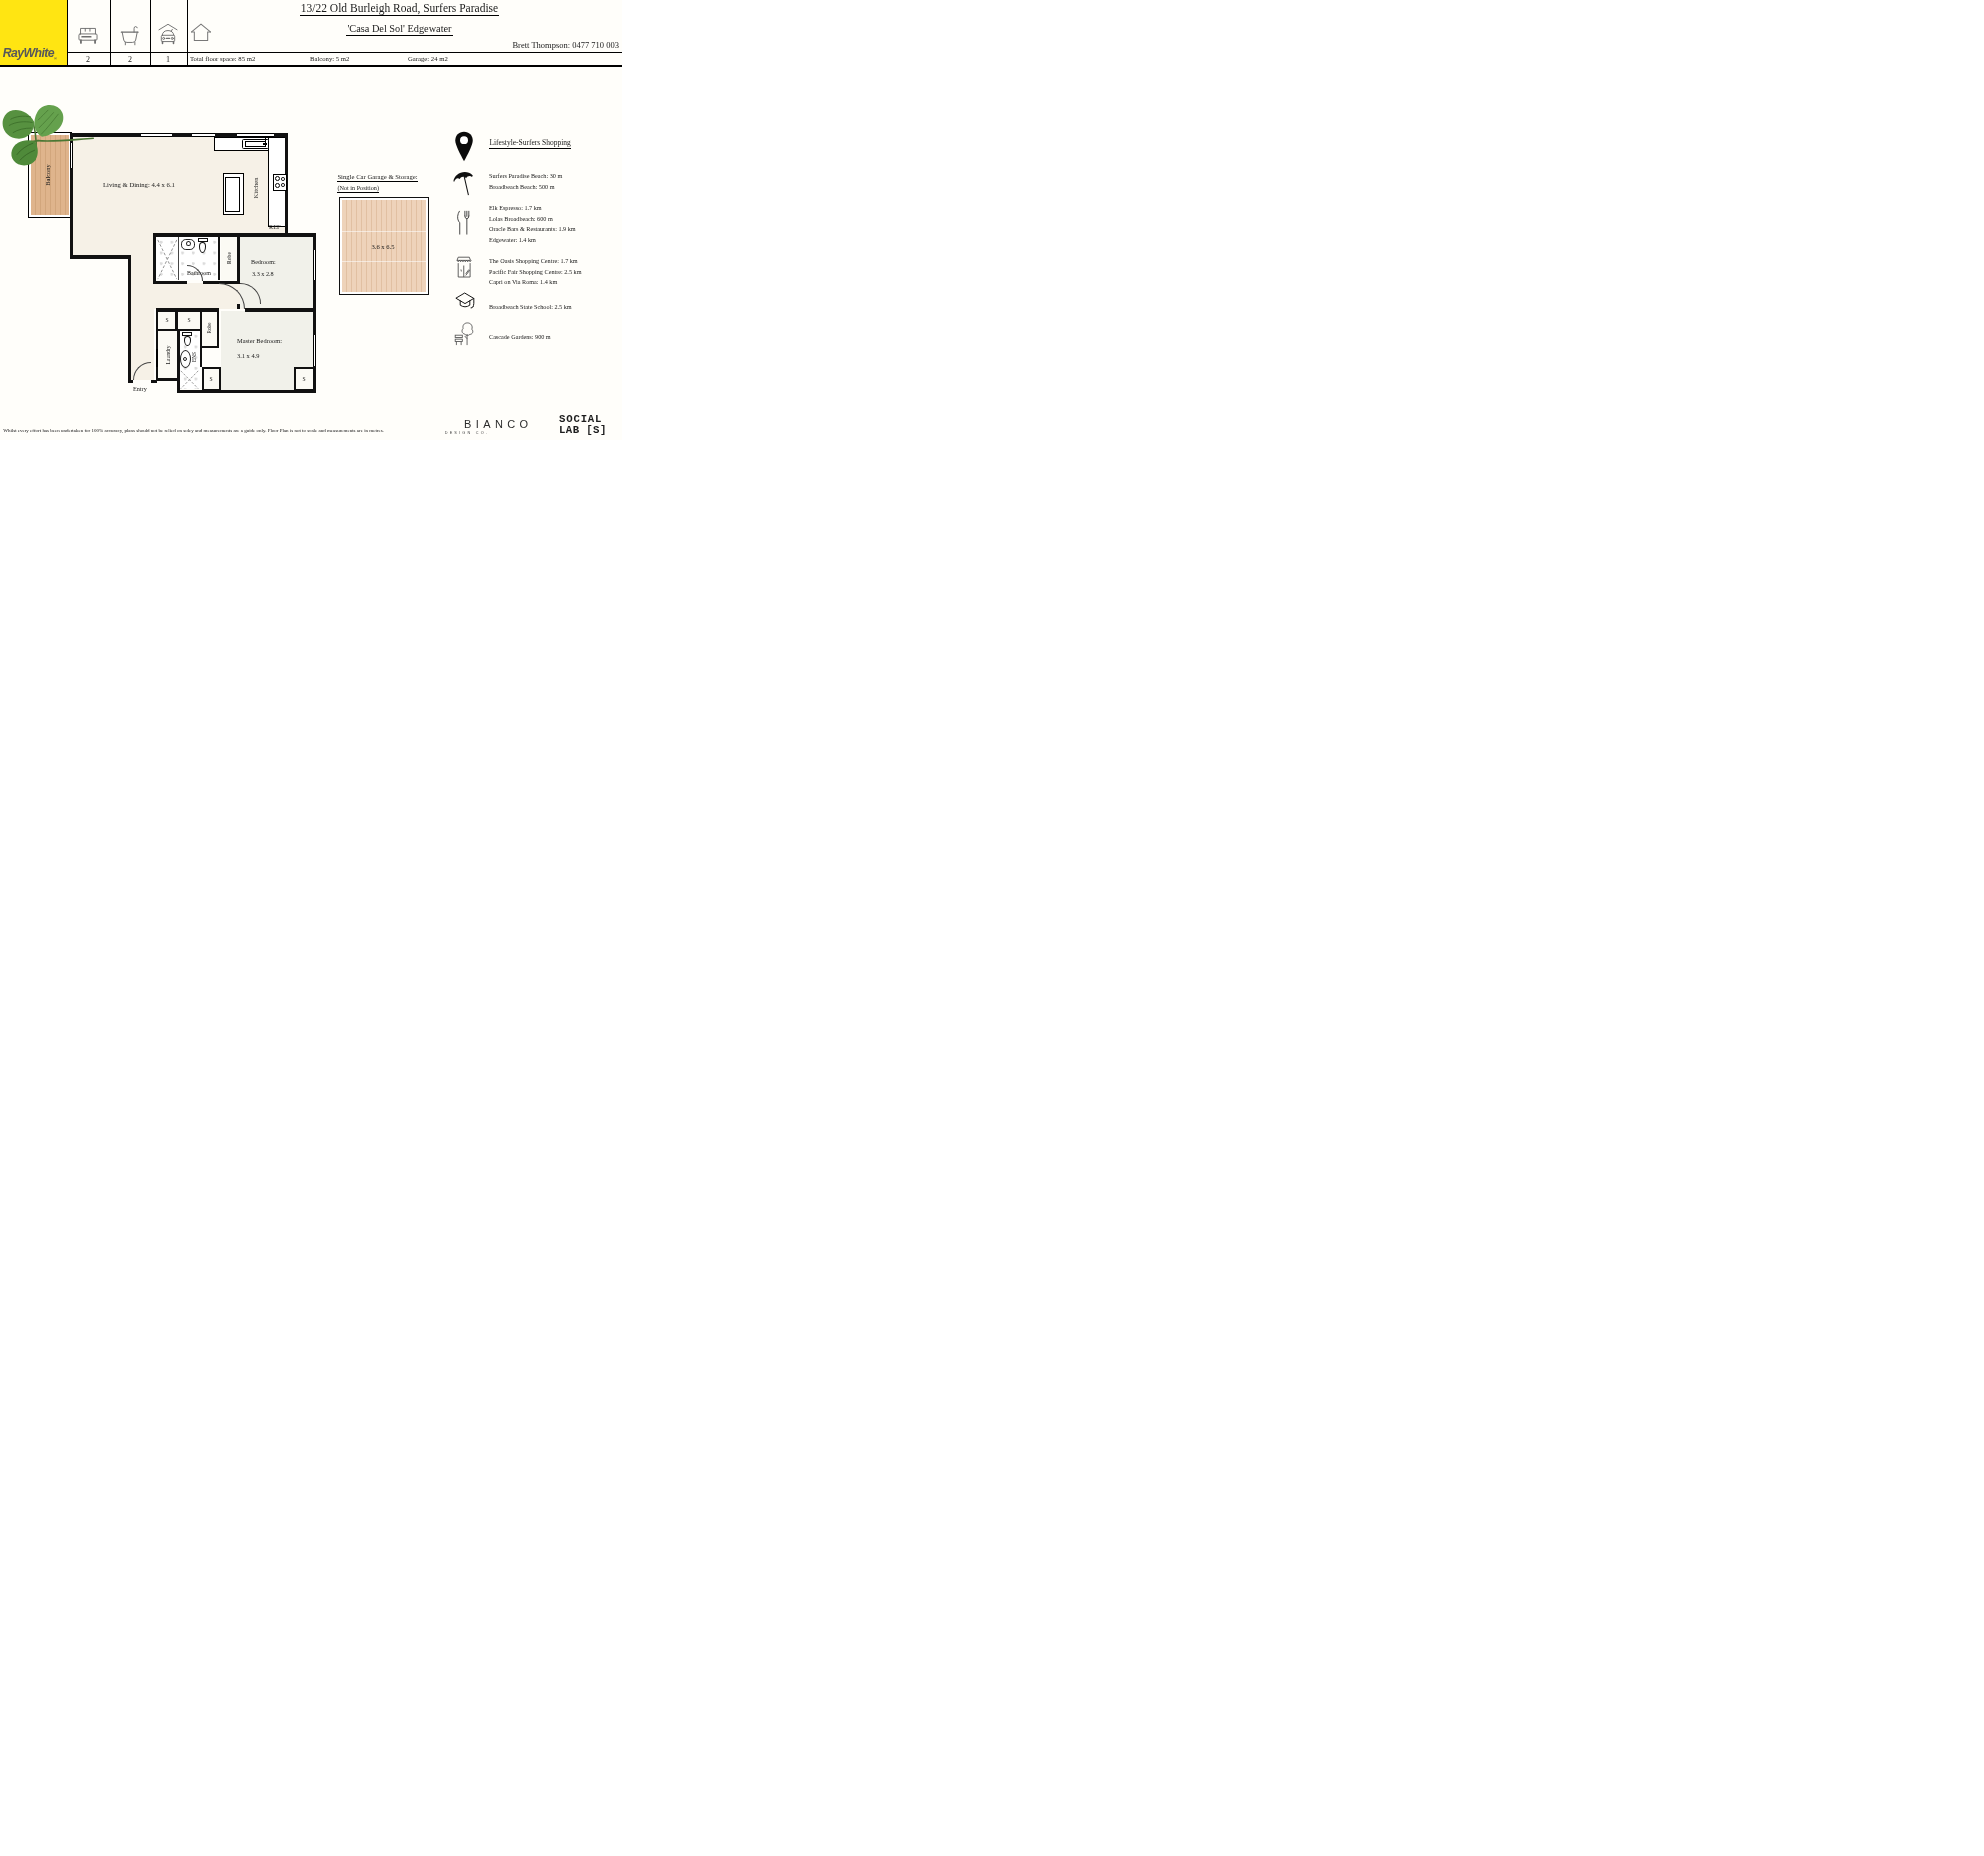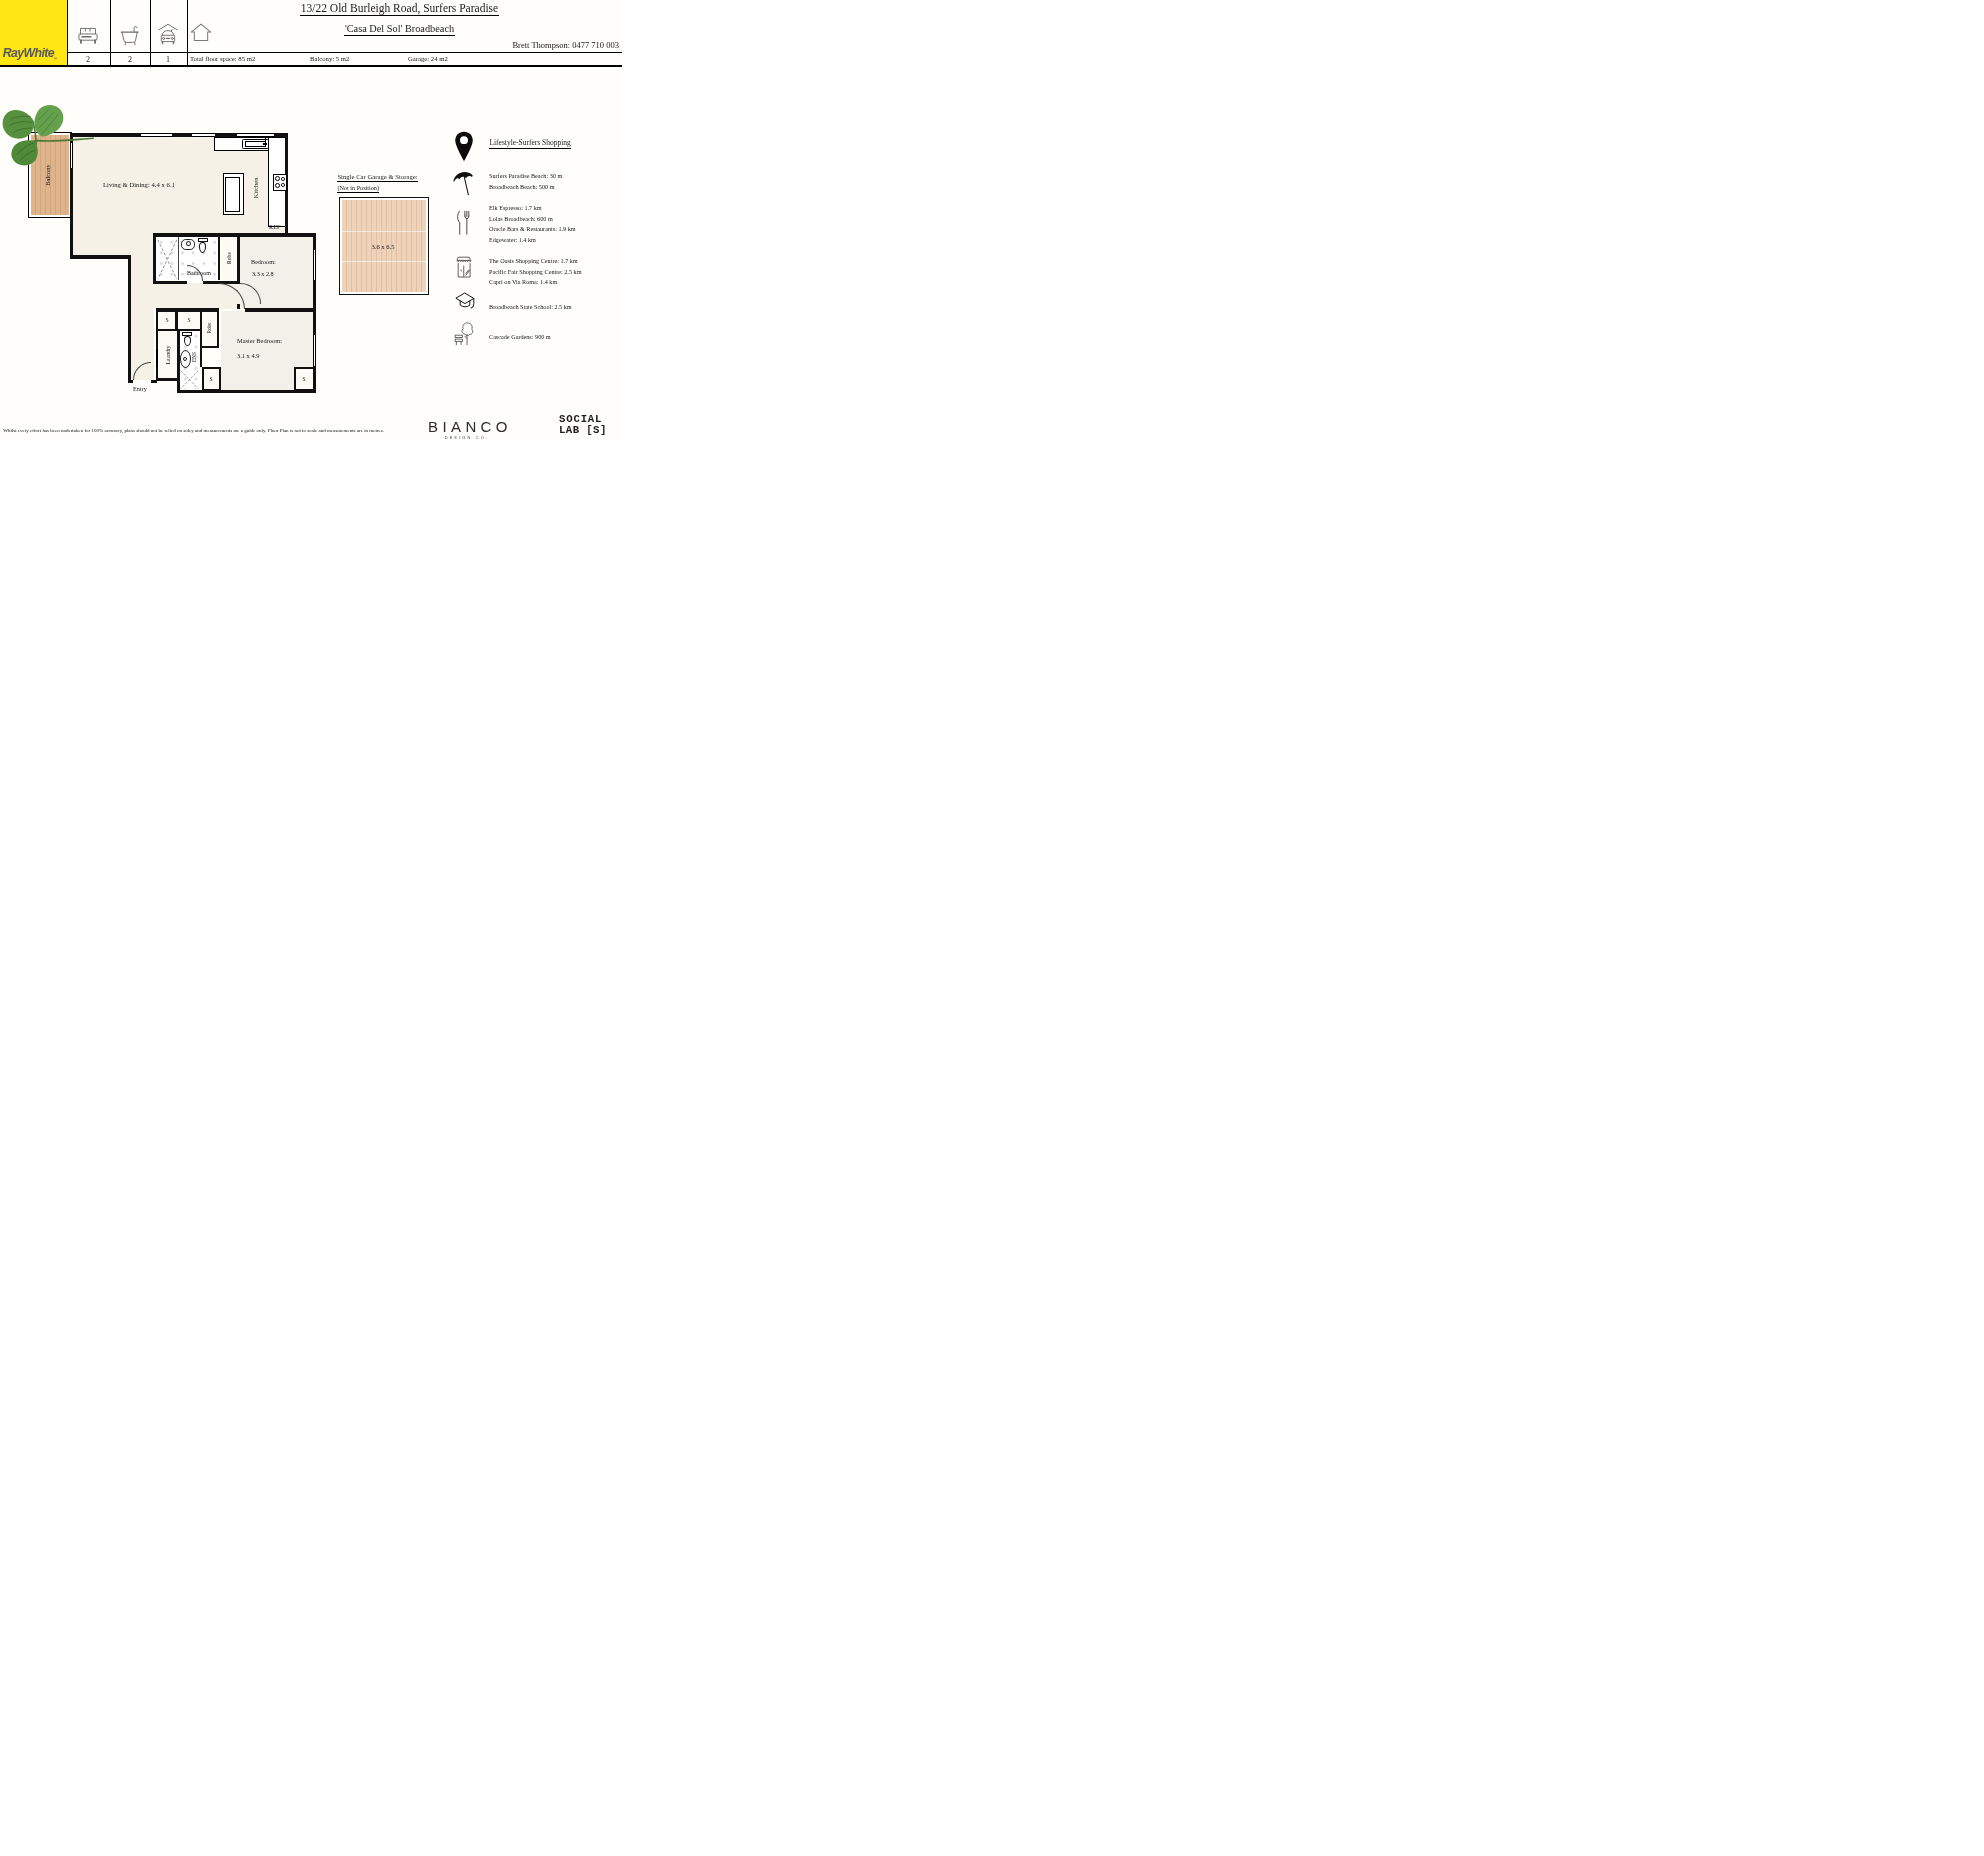--- a/index.html
+++ b/index.html
@@ -82,21 +82,21 @@
           <path d="M4 25 h6 M46 25 h6"></path>
           <path d="M11 25 V47 H45 V25"></path>
       </g>
     </svg>
 
     <div class="txt ctr" style="left:88px;top:59px;font-size:8px;">2</div>
     <div class="txt ctr" style="left:130px;top:59px;font-size:8px;">2</div>
     <div class="txt ctr" style="left:168px;top:59px;font-size:8px;">1</div>
 
     <div class="abs" style="left:187px;top:2.4px;width:425px;text-align:center;font-size:11.5px;"><span class="u2">13/22 Old Burleigh Road, Surfers Paradise</span></div>
-    <div class="abs" style="left:187px;top:23px;width:425px;text-align:center;font-size:10.3px;"><span class="u2">'Casa Del Sol' Broadbeach</span></div>
+    <div class="abs" style="left:187px;top:23px;width:425px;text-align:center;font-size:10.3px;"><span class="u2">'Casa Del Sol' Edgewater</span></div>
     <div class="abs" style="left:357px;top:40px;width:262px;text-align:right;font-size:8.5px;">Brett Thompson: 0477 710 003</div>
 
     <div class="txt" style="left:190px;top:55px;font-size:6.7px;">Total floor space: 85 m2</div>
     <div class="txt" style="left:310px;top:55px;font-size:6.7px;">Balcony: 5 m2</div>
     <div class="txt" style="left:408px;top:55px;font-size:6.7px;">Garage: 24 m2</div>
   </div>
 
   <div class="abs" style="left:0;top:67px;width:437px;height:357px;"></div>
 
   <div class="floor" style="left:73px;top:137px;width:212px;height:97px;background:#f6f1e7;"></div>
@@ -314,21 +314,21 @@
       <rect x="3" y="33" width="18" height="6"></rect>
       <rect x="3" y="43" width="18" height="6"></rect>
       <path d="M6 49 v9 M18 49 v9"></path>
     </g>
   </svg>
   <div class="txt" style="left:489px;top:333px;font-size:6.2px;">Cascade Gardens: 900 m</div>
 
   <div class="txt" style="left:3.2px;top:428px;font-size:5px;color:#111;">Whilst every effort has been undertaken for 100% accuracy, plans should not be relied on soley and measurements are a guide only. Floor Plan is not to scale and measurements are in metres.</div>
 
   <div class="abs" style="left:428px;top:418px;width:115px;text-align:left;font-family:'Liberation Sans',sans-serif;color:#2b2b2b;">
-    <div style="font-size:15px;font-weight:100;letter-spacing:4.4px;">BIANCO</div>
+    <div style="font-size:11px;font-weight:100;letter-spacing:4.4px;margin-left:36px;">BIANCO</div>
     <div style="font-size:3.8px;letter-spacing:2.2px;color:#444;margin:1.2px 0 0 16.7px;">DESIGN CO.</div>
   </div>
 
   <div class="abs" style="left:559px;top:414px;width:60px;font-family:Liberation Mono, monospace;color:#1d1d1d;line-height:1.05;">
     <div style="font-size:10.7px;font-weight:800;letter-spacing:0.8px;">SOCIAL</div>
     <div style="font-size:10.7px;font-weight:800;letter-spacing:0.4px;">LAB [S]</div>
   </div>
 
 </div>
 

